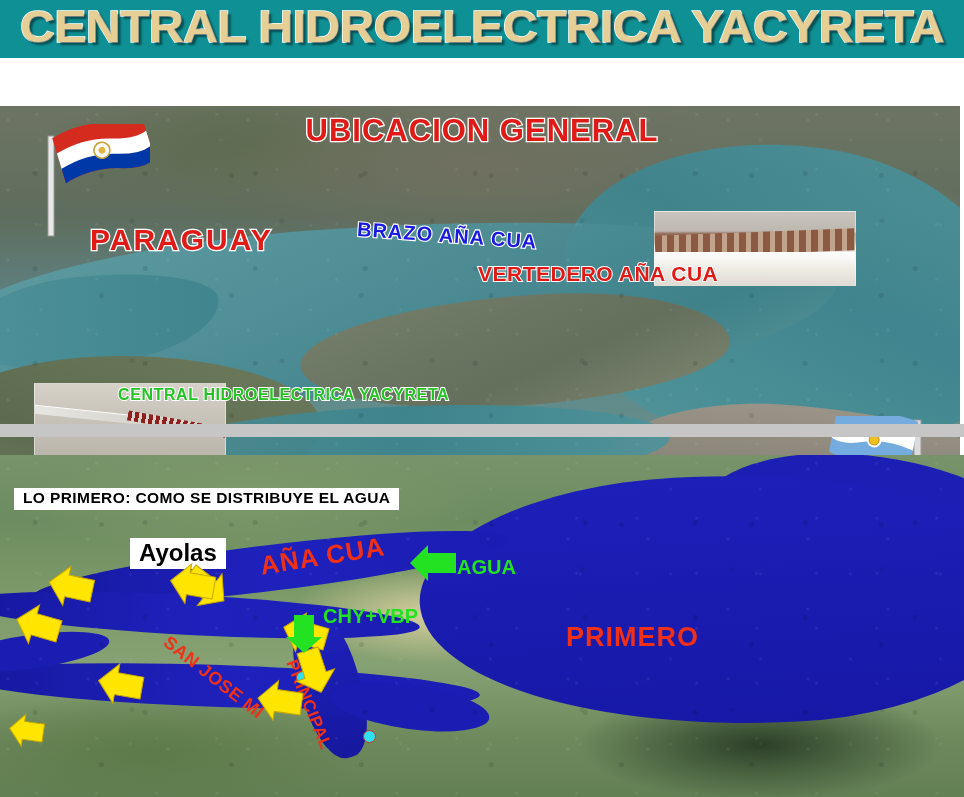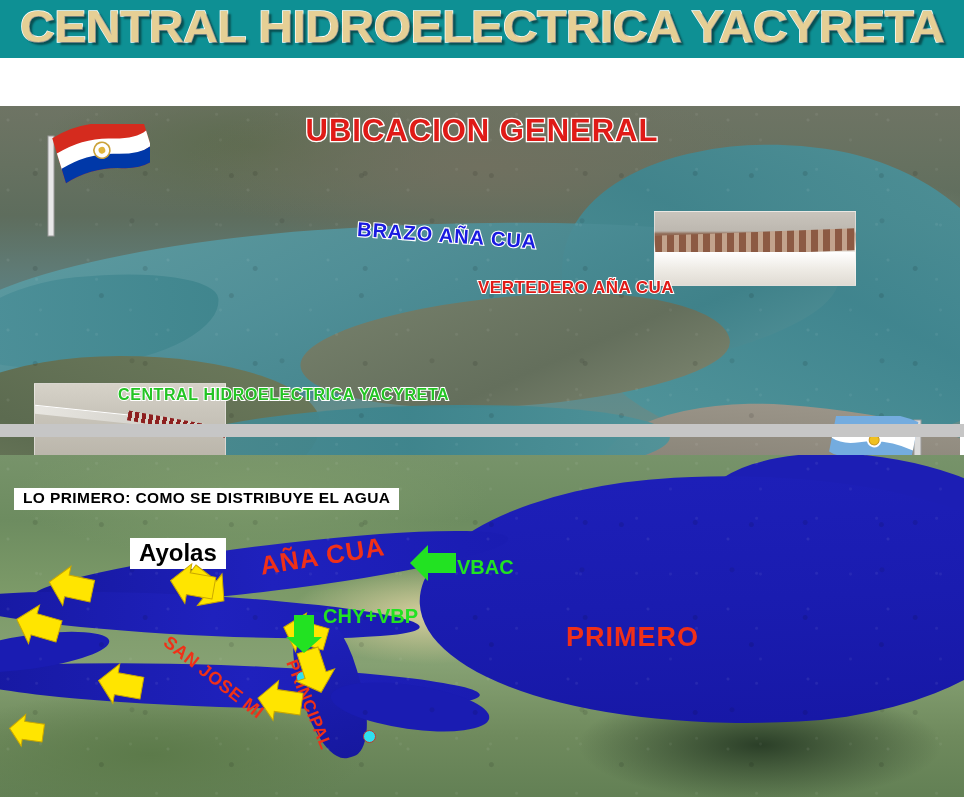--- a/index.html
+++ b/index.html
@@ -117,21 +117,21 @@
   #label-paraguay {
     left:90px; top:117px; font-size:30px; color:#e01b17; letter-spacing:2px;
     -webkit-text-stroke:2.6px #ffffff; paint-order:stroke fill;
   }
   #label-brazo {
     left:358px; top:112px; font-size:20px; color:#1a1ae0; letter-spacing:1px;
     -webkit-text-stroke:2.2px #ffffff; paint-order:stroke fill;
     transform:rotate(4deg); transform-origin:0 0;
   }
   #label-vertedero {
-    left:478px; top:172px; font-size:17px; color:#e01b17; letter-spacing:0.5px;
+    left:478px; top:156px; font-size:21px; color:#e01b17; letter-spacing:0.5px;
     -webkit-text-stroke:2.0px #ffffff; paint-order:stroke fill;
   }
   #label-central {
     left:118px; top:280px; font-size:16px; color:#24c424; letter-spacing:0.6px;
     -webkit-text-stroke:2.0px #ffffff; paint-order:stroke fill;
   }
 
   
   .inset {
     position:absolute; overflow:hidden;
@@ -315,20 +315,21 @@
     <div class="piers"></div>
     <div class="foam"></div>
   </div>
 
   <div class="inset" id="inset-dam">
     <div class="damline"></div>
     <div class="damline2"></div>
   </div>
 
   <div class="maplabel" id="label-ubicacion">UBICACION GENERAL</div>
+  <div class="maplabel" id="label-paraguay">PARAGUAY</div>
   <div class="maplabel" id="label-brazo">BRAZO AÑA CUA</div>
   <div class="maplabel" id="label-vertedero">VERTEDERO AÑA CUA</div>
   <div class="maplabel" id="label-central">CENTRAL HIDROELECTRICA YACYRETA</div>
 
 </div>
 
 <div id="divider"></div>
 
 <div id="panel-bottom">
 
@@ -380,14 +381,14 @@
 
     <polygon points="0,0 20,0 20,-7 34,9 20,25 20,18 0,18" transform="translate(42,305) rotate(188)"></polygon>
   </g>
 
   <g fill="#22e222">
     <polygon points="0,0 28,0 28,-8 46,10 28,28 28,20 0,20" transform="translate(456,136) rotate(180)"></polygon>
     <polygon points="0,0 22,0 22,-8 38,10 22,28 22,20 0,20" transform="translate(314,178) rotate(90)"></polygon>
   </g>
 </svg>
 
-<div class="greenlabel" id="label-vbac">VBAC</div>
+<div class="greenlabel" id="label-vbac">AGUA</div>
 <div class="greenlabel" id="label-chyvbp">CHY+VBP</div>
 
 </body></html>

